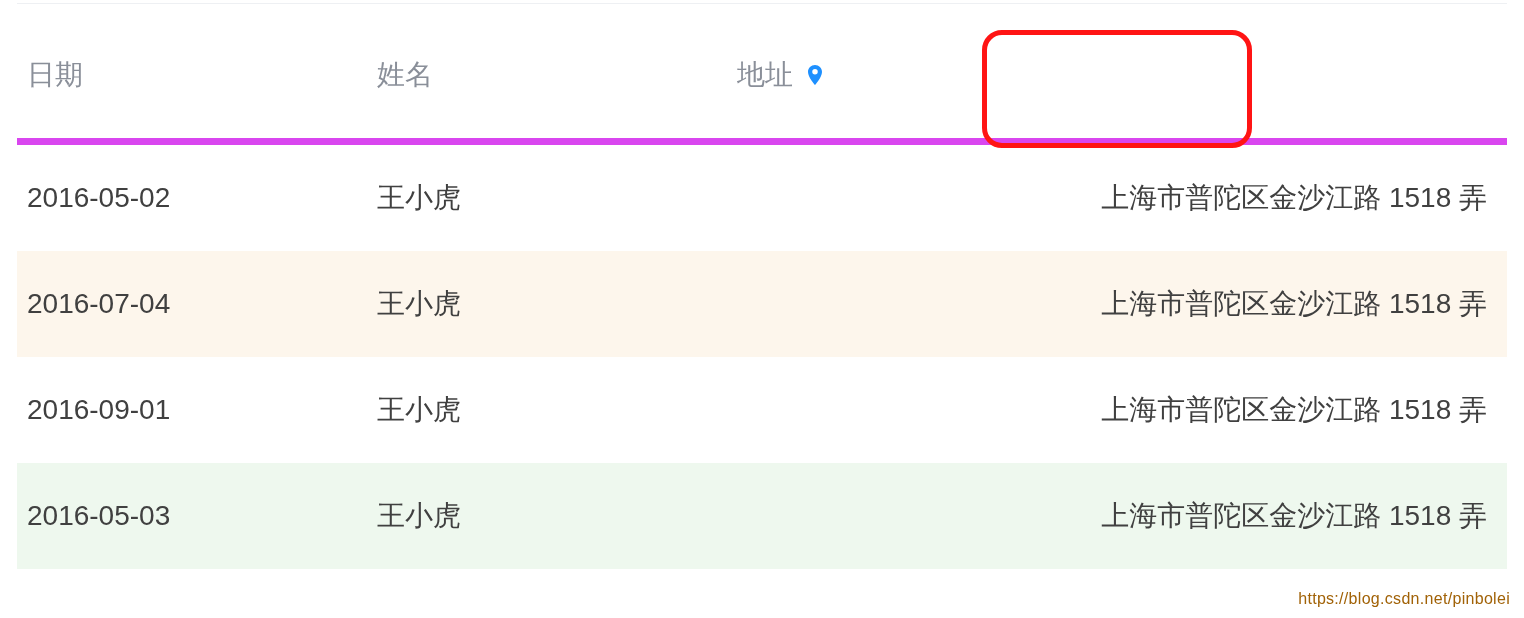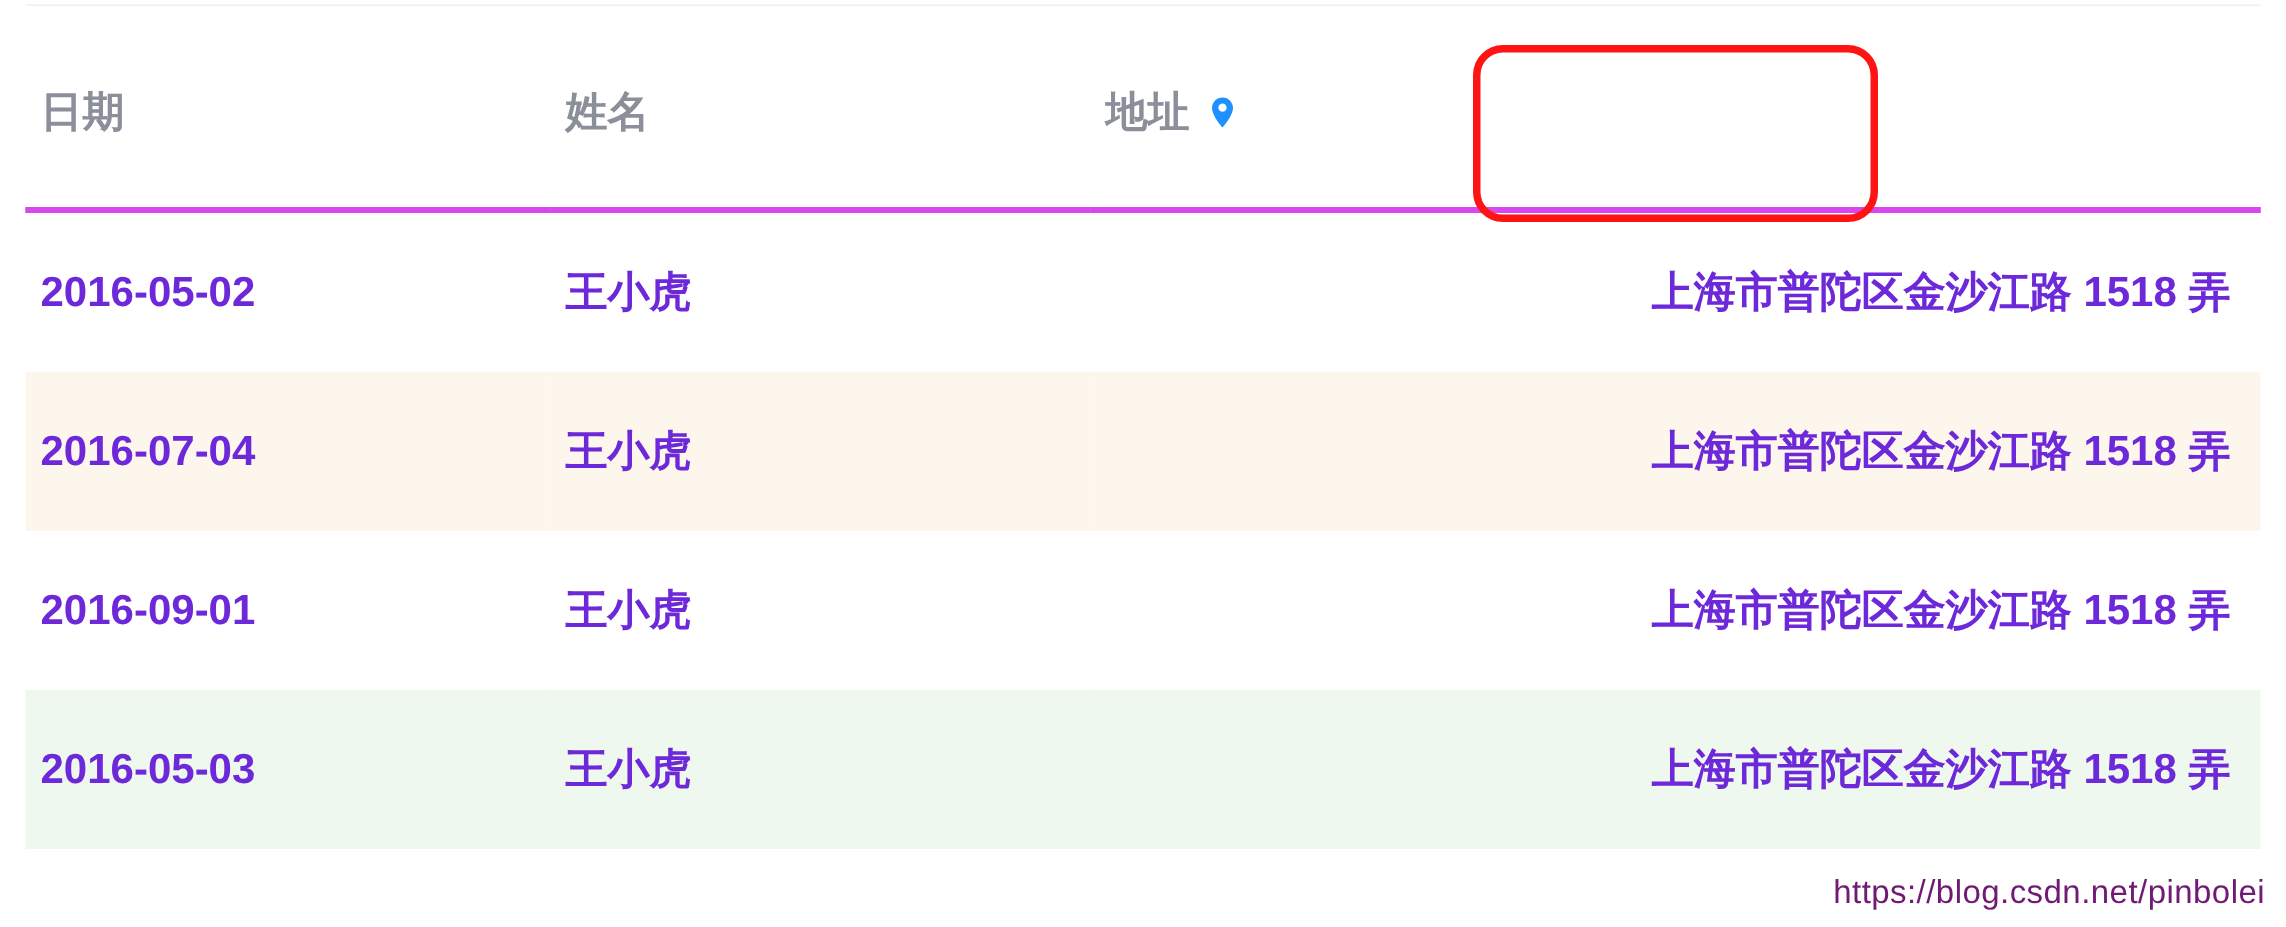--- a/index.html
+++ b/index.html
@@ -1,32 +1,32 @@
 <!DOCTYPE html>
 <html><head>
 <meta charset="utf-8">
 <style>
   html,body{margin:0;padding:0;width:1524px;height:618px;font-family:"Helvetica Neue",Helvetica,"PingFang SC","Hiragino Sans GB","Microsoft YaHei",Arial,sans-serif;background:#fff;color:#606266;box-sizing:border-box;}
   *{box-sizing:border-box;}
   .wrap{width:1490px;margin:0 auto;padding-top:2px;}
   .top-hair{height:2px;border-bottom:1px solid #eef0f3;margin-bottom:8px;}
   table{width:100%;border-collapse:collapse;table-layout:fixed;font-size:28px;}
-  thead th{font-weight:700;color:#8a8f99;text-align:left;padding:44px 20px 44px 10px;border-bottom:4px solid #d946ef;background:#fff;position:relative;}
+  thead th{font-weight:400;color:#8a8f99;text-align:left;padding:44px 20px 44px 10px;border-bottom:7px solid #d946ef;background:#fff;position:relative;}
   th.col-date{width:350px;}
   th.col-name{width:360px;}
   th.col-addr{}
   th .hdr-inner{display:inline-flex;align-items:center;gap:10px;}
   .pin{display:inline-flex;align-items:center;justify-content:center;color:#1e90ff;}
   .highlight-box{position:absolute;left:50%;transform:translateX(-50%);top:18px;width:270px;height:118px;border:5px solid #ff1414;border-radius:20px;pointer-events:none;}
-  tbody td{padding:34px 20px 34px 10px;color:#6d28d9;vertical-align:middle;font-weight:bold;}
+  tbody td{padding:34px 20px 34px 10px;color:#404040;vertical-align:middle;}
   tbody td.col-addr{text-align:right;}
   tbody tr.row-plain{background:#fff;}
   tbody tr.row-warn{background:#fdf6ec;}
   tbody tr.row-success{background:#eef8ee;}
-  .watermark{position:fixed;right:14px;bottom:10px;font-size:22px;color:#701a75;letter-spacing:0.3px;user-select:none;}
+  .watermark{position:fixed;right:14px;bottom:10px;font-size:16px;color:#a16207;letter-spacing:0.3px;user-select:none;}
 </style>
 </head>
 <body>
 
 <div class="wrap">
   <div class="top-hair"></div>
 
   <table>
     <colgroup>
       <col class="col-date">

